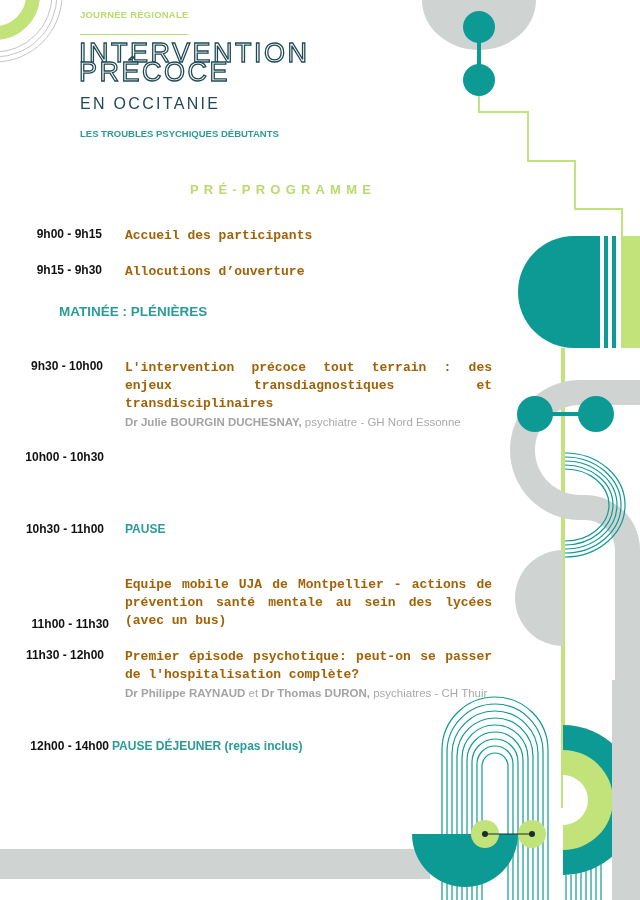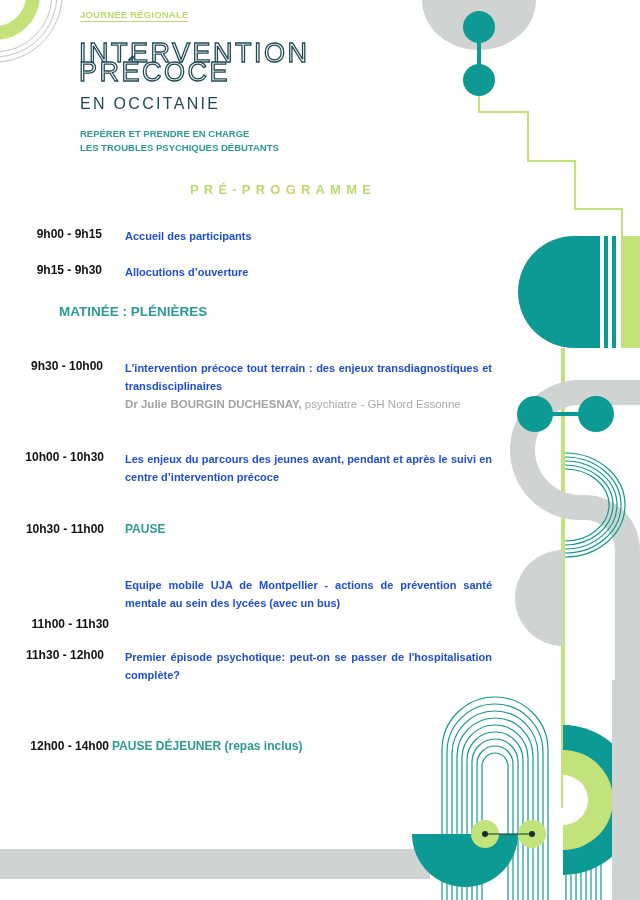--- a/index.html
+++ b/index.html
@@ -6,21 +6,21 @@
     body {
       width: 640px; height: 900px; position: relative; overflow: hidden;
       background: #ffffff;
       font-family: "DejaVu Sans", "Liberation Sans", sans-serif;
       color: #111111;
     }
     .deco { position: absolute; left: 0; top: 0; width: 640px; height: 900px; pointer-events: none; }
     .abs { position: absolute; }
     .kicker {
       left: 80px; top: 9px; font-size: 9.5px; font-weight: bold; color: #b9db6e;
-      letter-spacing: 0.2px; border-bottom: 1.5px solid #b9db6e; padding-bottom: 1px;
+      letter-spacing: 0.2px; border-bottom: 1.5px solid #b9db6e; padding-bottom: 14px;
       font-family: "Liberation Sans", sans-serif;
     }
     .title-line {
       left: 79px; font-family: "Liberation Sans", sans-serif;
       color: #ffffff; -webkit-text-stroke: 1.3px #1f4a55; letter-spacing: 2.5px;
       font-size: 27px; line-height: 28px; font-weight: normal;
     }
     .title-1 { top: 39px; }
     .title-2 { top: 58px; }
     .title-3 {
@@ -35,22 +35,22 @@
       left: 190px; top: 182px; font-family: "Liberation Sans", sans-serif;
       font-size: 13px; font-weight: bold; color: #b9db6e; letter-spacing: 5.2px;
     }
     .row { position: absolute; left: 0; width: 500px; }
     .time {
       position: absolute; width: 110px; text-align: right;
       font-family: "Liberation Sans", sans-serif; font-weight: bold; font-size: 12px; color: #111;
     }
     .body-col { position: absolute; left: 125px; width: 367px; }
     .talk-title {
-      font-family: Liberation Sans, sans-serif; font-weight: bold; font-size: 11px;
-      color: #1d4ed8; line-height: 18px; text-align: justify; text-align-last: left;
+      font-family: Liberation Mono, monospace; font-weight: bold; font-size: 13px;
+      color: #a16207; line-height: 18px; text-align: justify; text-align-last: left;
     }
     .speaker {
       font-family: "Liberation Sans", sans-serif; font-size: 11.5px; color: #a9a9a9;
       line-height: 18px; text-align: justify; text-align-last: left;
     }
     .speaker b { color: #a3a3a3; }
     .pause {
       font-family: "Liberation Sans", sans-serif; font-weight: bold; font-size: 12px; color: #2a9b98;
     }
     .block-heading {
@@ -136,21 +136,20 @@
   <line x1="485" y1="834" x2="532" y2="834" stroke="#1a2e2a" stroke-width="1.2"></line>
   <circle cx="485" cy="834" r="3" fill="#1a2e2a"></circle>
   <circle cx="532" cy="834" r="3" fill="#1a2e2a"></circle>
 </svg>
 
 <div class="abs kicker">JOURNÉE RÉGIONALE</div>
 <div class="abs title-line title-1">INTERVENTION</div>
 <div class="abs title-line title-2">PRÉCOCE</div>
 <div class="abs title-3">EN OCCITANIE</div>
 <div class="abs subtitle">
-  <div>REPÉRER ET PRENDRE EN CHARGE</div>
   <div>LES TROUBLES PSYCHIQUES DÉBUTANTS</div>
 </div>
 
 <div class="abs section-title">PRÉ-PROGRAMME</div>
 
 <div class="row" style="top:227px;">
   <div class="time" style="left:-8px;">9h00 - 9h15</div>
   <div class="body-col">
       <div class="talk-title">Accueil des participants</div>
     </div>
@@ -168,21 +167,20 @@
   <div class="time" style="left:-7px;">9h30 - 10h00</div>
   <div class="body-col">
     <div class="talk-title">L'intervention précoce tout terrain : des enjeux transdiagnostiques et transdisciplinaires</div>
     <div class="speaker"><b>Dr Julie BOURGIN DUCHESNAY,</b><span> psychiatre - GH Nord Essonne</span></div>
   </div>
 </div>
 
 <div class="row" style="top:450px;">
   <div class="time" style="left:-6px;">10h00 - 10h30</div>
   <div class="body-col">
-    <div class="talk-title">Les enjeux du parcours des jeunes avant, pendant et après le suivi en centre d’intervention précoce</div>
   </div>
 </div>
 
 <div class="row" style="top:522px;">
   <div class="time" style="left:-6px;">10h30 - 11h00</div>
   <div class="body-col">
       <div class="pause">PAUSE</div>
     </div>
 </div>
 
@@ -190,20 +188,21 @@
   <div class="time" style="left:-1px;margin-top:41px;">11h00 - 11h30</div>
   <div class="body-col">
     <div class="talk-title">Equipe mobile UJA de Montpellier - actions de prévention santé mentale au sein des lycées (avec un bus)</div>
   </div>
 </div>
 
 <div class="row" style="top:648px;">
   <div class="time" style="left:-6px;">11h30 - 12h00</div>
   <div class="body-col">
     <div class="talk-title">Premier épisode psychotique: peut-on se passer de l'hospitalisation complète?</div>
+    <div class="speaker"><b>Dr Philippe RAYNAUD</b><span> et </span><b>Dr Thomas DURON,</b><span> psychiatres - CH Thuir</span></div>
   </div>
 </div>
 
 <div class="row" style="top:739px;">
   <div class="time" style="left:-1px;">12h00 - 14h00</div>
   <div class="body-col" style="left:112px;">
       <div class="pause">PAUSE DÉJEUNER (repas inclus)</div>
     </div>
 </div>
 

